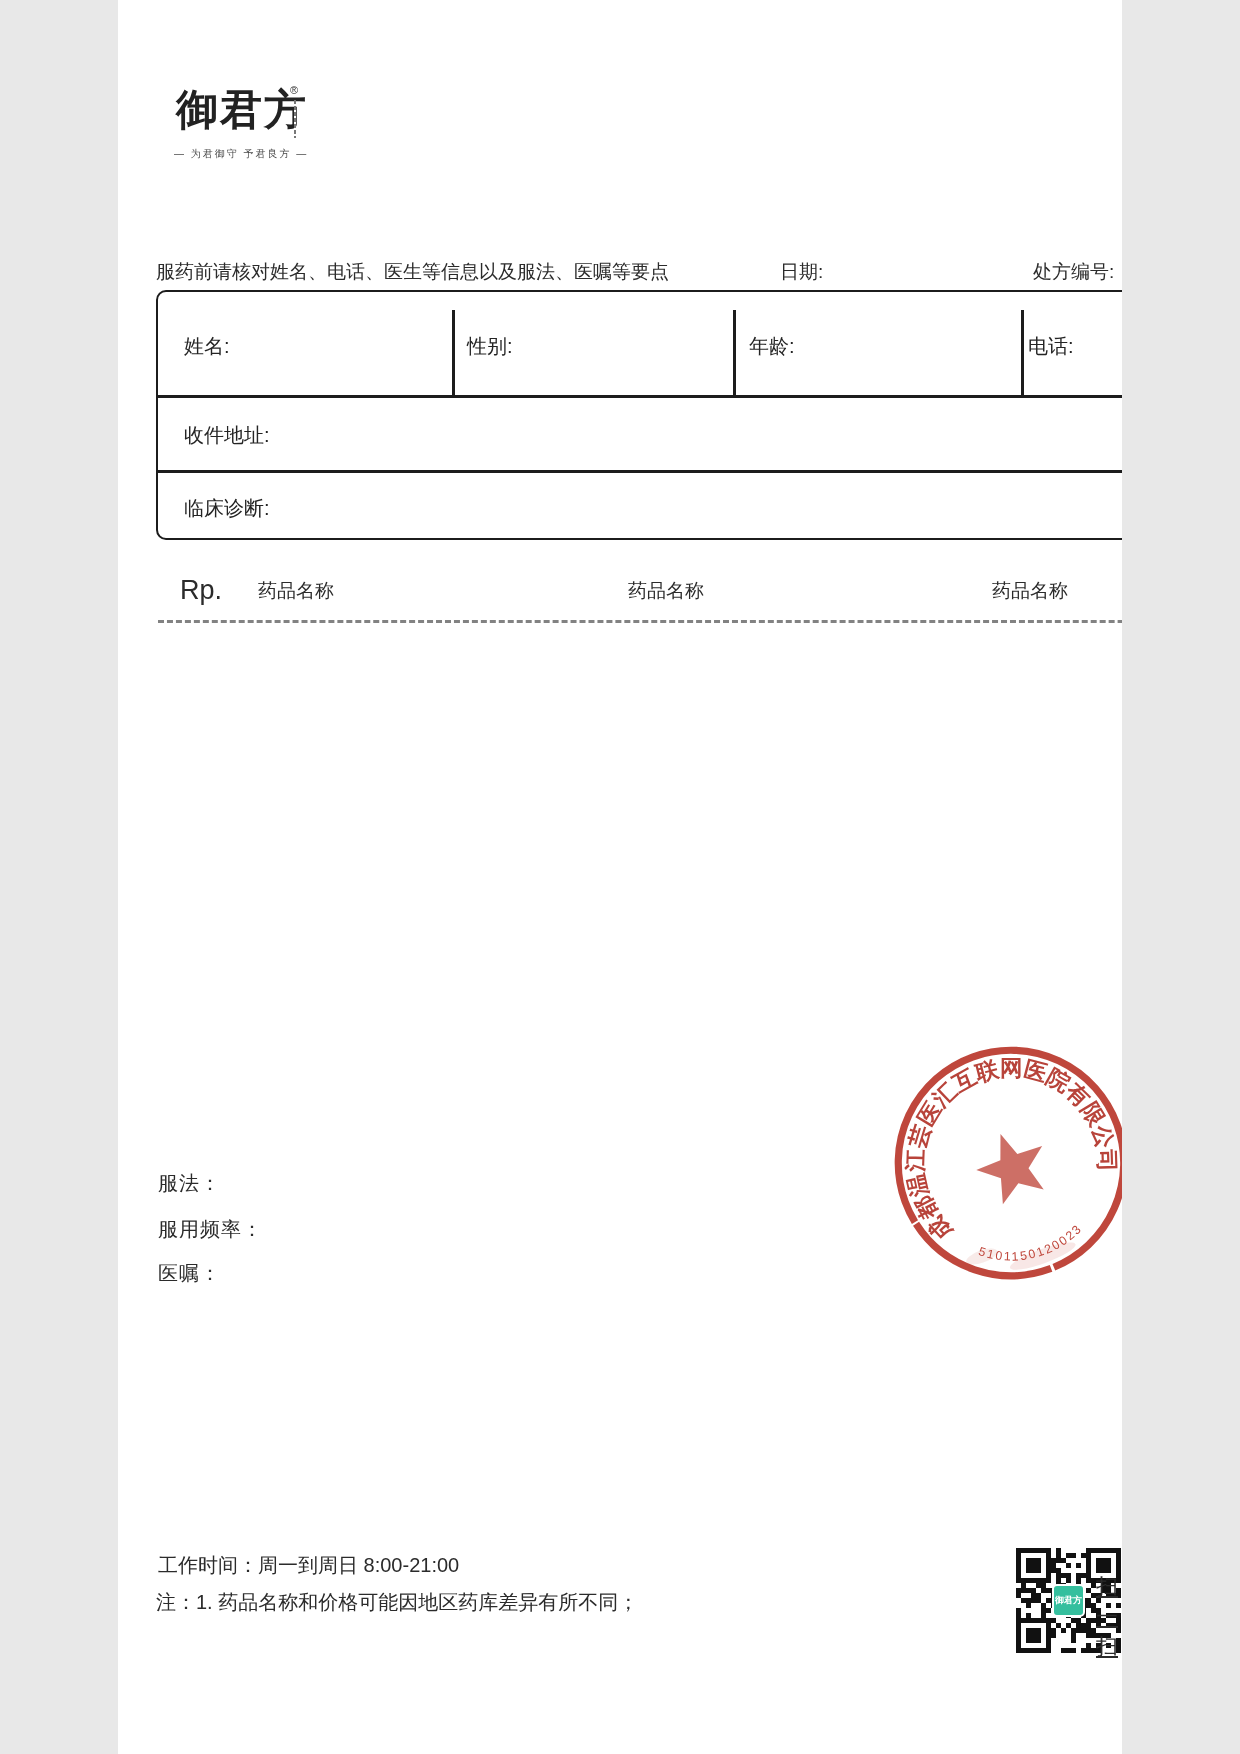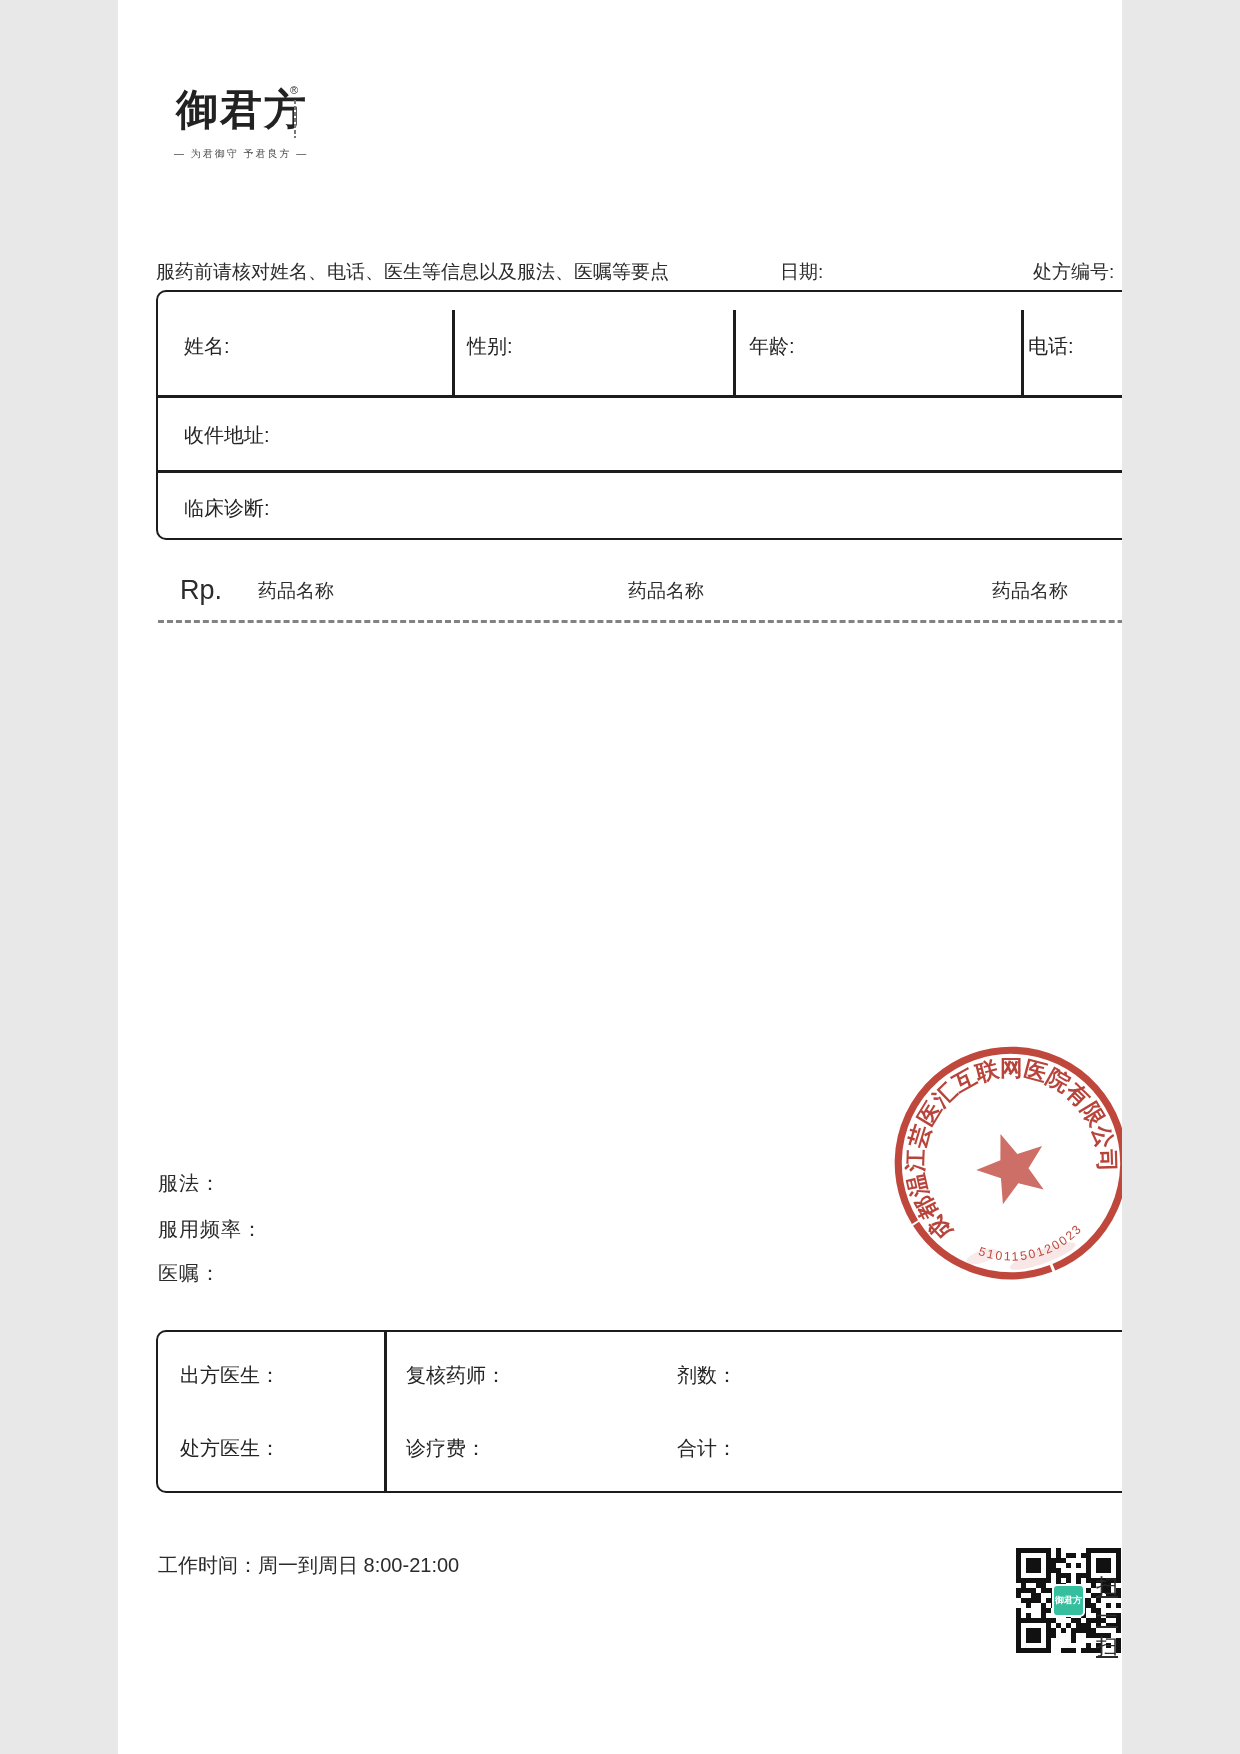--- a/index.html
+++ b/index.html
@@ -99,31 +99,23 @@
       </text>
       <path id="stamp-num-arc" d="M 59,193 A 95,95 0 0 0 181,193" fill="none"></path>
       <text font-size="12" fill="#b5291c" letter-spacing="2" font-family="'Liberation Sans',sans-serif">
         <textPath href="#stamp-num-arc">5101150120023</textPath>
       </text>
       <ellipse cx="118" cy="216" rx="34" ry="7" fill="#c0392b" opacity="0.14"></ellipse>
       <ellipse cx="62" cy="196" rx="16" ry="6" fill="#c0392b" opacity="0.12"></ellipse>
     </g>
   </svg>
 
-  <div class="abs sign-box">
-    <div class="sb-v"></div>
-    <div class="sb-label" style="left:22px;top:30px">出方医生：</div>
-    <div class="sb-label" style="left:22px;top:103px">处方医生：</div>
-    <div class="sb-label" style="left:248px;top:30px">复核药师：</div>
-    <div class="sb-label" style="left:519px;top:30px">剂数：</div>
-    <div class="sb-label" style="left:248px;top:103px">诊疗费：</div>
-    <div class="sb-label" style="left:519px;top:103px">合计：</div>
-  </div>
 
   <div class="abs work-hours">工作时间：周一到周日 8:00-21:00</div>
+  <div class="abs note1">注：1. 药品名称和价格可能因地区药库差异有所不同；</div>
 
   <svg class="abs qr" id="qr-modules" width="105" height="105" fill="#111">
       <rect x="0" y="0" width="5" height="5"></rect>
       <rect x="5" y="0" width="5" height="5"></rect>
       <rect x="10" y="0" width="5" height="5"></rect>
       <rect x="15" y="0" width="5" height="5"></rect>
       <rect x="20" y="0" width="5" height="5"></rect>
       <rect x="25" y="0" width="5" height="5"></rect>
       <rect x="30" y="0" width="5" height="5"></rect>
       <rect x="40" y="0" width="5" height="5"></rect>

